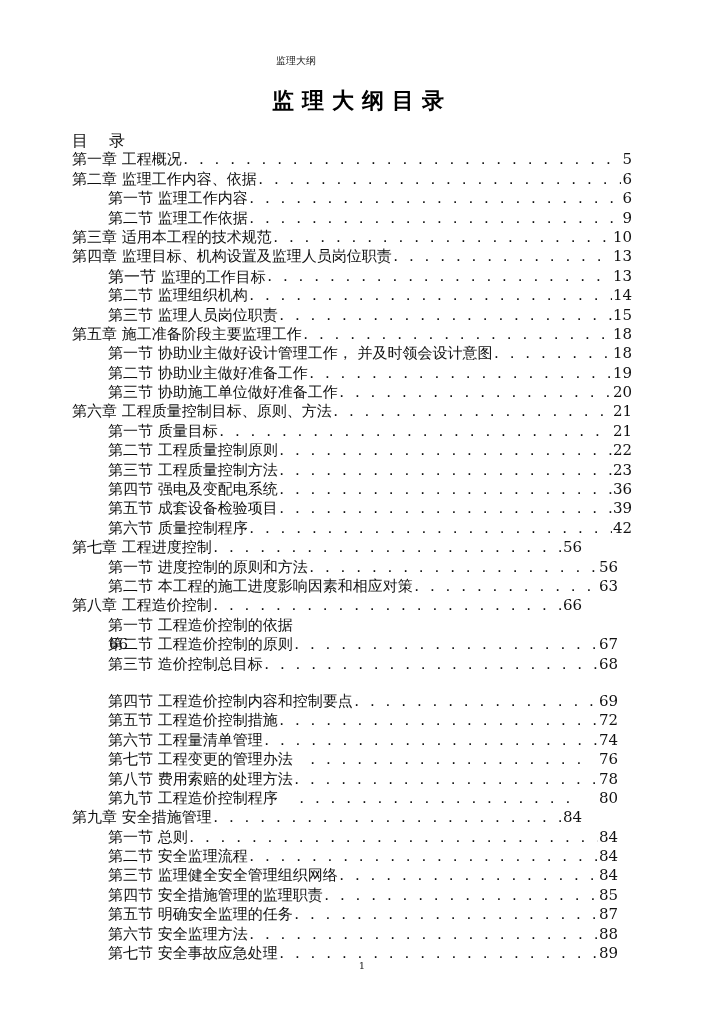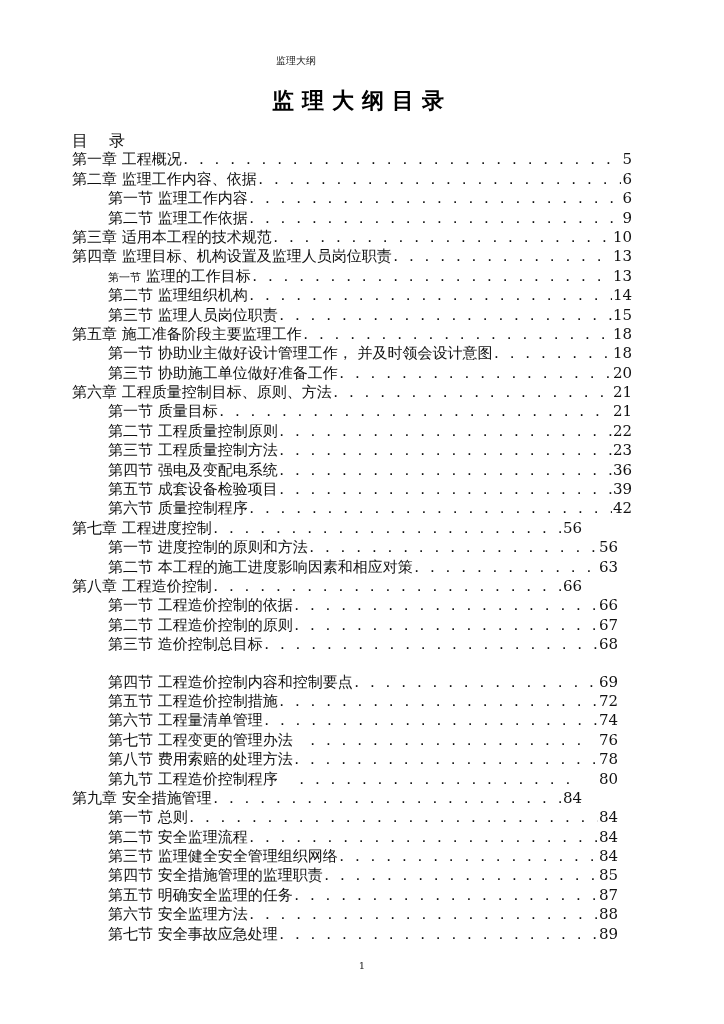--- a/index.html
+++ b/index.html
@@ -15,21 +15,21 @@
   .row { height: 19.4px; line-height: 19.4px; font-size: 15px; display: flex;
          white-space: nowrap; cursor: pointer; }
   .row.chapter { padding-left: 0; }
   .row.section { padding-left: 36px; }
   .row .label { flex: 0 0 auto; }
   .row .dots { flex: 1 1 auto; overflow: hidden; letter-spacing: 3.2px;
                font-family: "DejaVu Sans Mono", monospace; font-size: 13px; }
   .row .dots::before { content: ". . . . . . . . . . . . . . . . . . . . . . . . . . . . . . . . . . . . . . . . . . . . . . . . . . . . . . . . . . . . . . . . . . . . . . . . . . . . . . . . . . . . "; letter-spacing: 0; }
   .row .page { flex: 0 0 auto; padding-left: 1px; }
   .row.short { width: 510px; }
-  .small-prefix { font-size: 11px; }
+  .small-prefix { font-size: 16px; }
   .footer { position: absolute; left: 0; width: 724px; top: 960px; text-align: center;
             font-size: 10px; color: #222; }
 </style>
 </head>
 <body>
 
 <div class="header">监理大纲</div>
 <div class="title">监理大纲目录</div>
 
 <div class="toc">
@@ -84,20 +84,25 @@
         <span class="label">第五章  施工准备阶段主要监理工作 </span>
         <span class="dots"></span>
         <span class="page">18</span>
       </div>
       <div class="row section">
         <span class="label">第一节  协助业主做好设计管理工作， 并及时领会设计意图</span>
         <span class="dots"></span>
         <span class="page">18</span>
       </div>
       <div class="row section">
+        <span class="label">第二节  协助业主做好准备工作 </span>
+        <span class="dots"></span>
+        <span class="page">19</span>
+      </div>
+      <div class="row section">
         <span class="label">第三节  协助施工单位做好准备工作 </span>
         <span class="dots"></span>
         <span class="page">20</span>
       </div>
       <div class="row chapter">
         <span class="label">第六章  工程质量控制目标、原则、方法 </span>
         <span class="dots"></span>
         <span class="page">21</span>
       </div>
       <div class="row section">
@@ -143,21 +148,21 @@
       <div class="row section short" style="width: 510px;">
         <span class="label">第二节  本工程的施工进度影响因素和相应对策 </span>
         <span class="dots"></span>
         <span class="page">63</span>
       </div>
       <div class="row chapter short" style="width: 510px;">
         <span class="label">第八章  工程造价控制 </span>
         <span class="dots"></span>
         <span class="page">66</span>
       </div>
-      <div class="row section short" style="width: 510px;">
+      <div class="row section short" style="width: 510px; flex-direction: column;">
         <span class="label">第一节  工程造价控制的依据 </span>
         <span class="dots"></span>
         <span class="page">66</span>
       </div>
       <div class="row section short" style="width: 510px;">
         <span class="label">第二节  工程造价控制的原则 </span>
         <span class="dots"></span>
         <span class="page">67</span>
       </div>
       <div class="row section short" style="width: 510px; justify-content: flex-end;">

